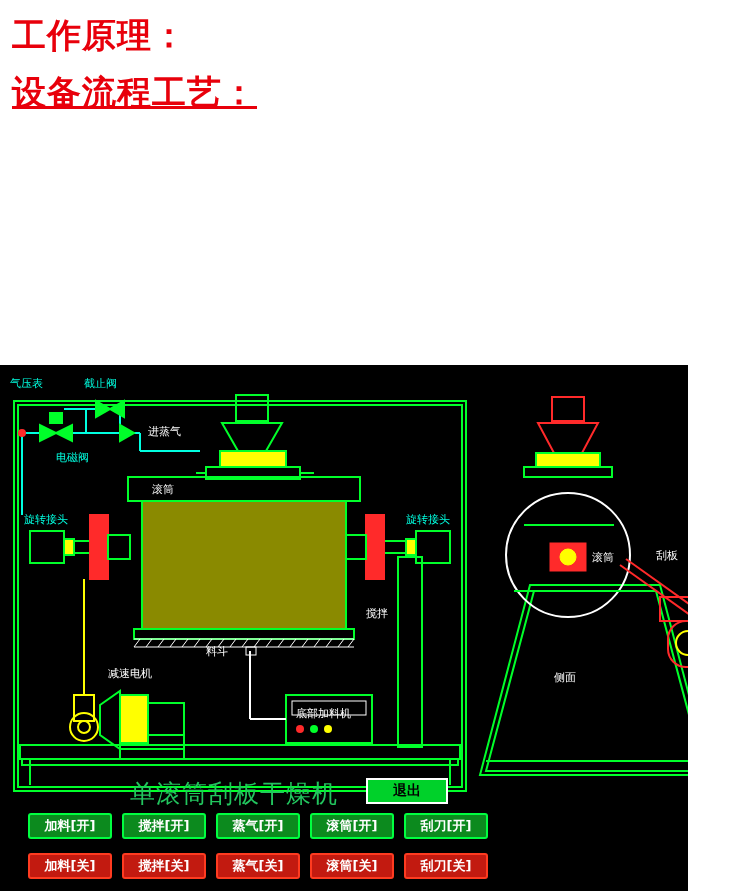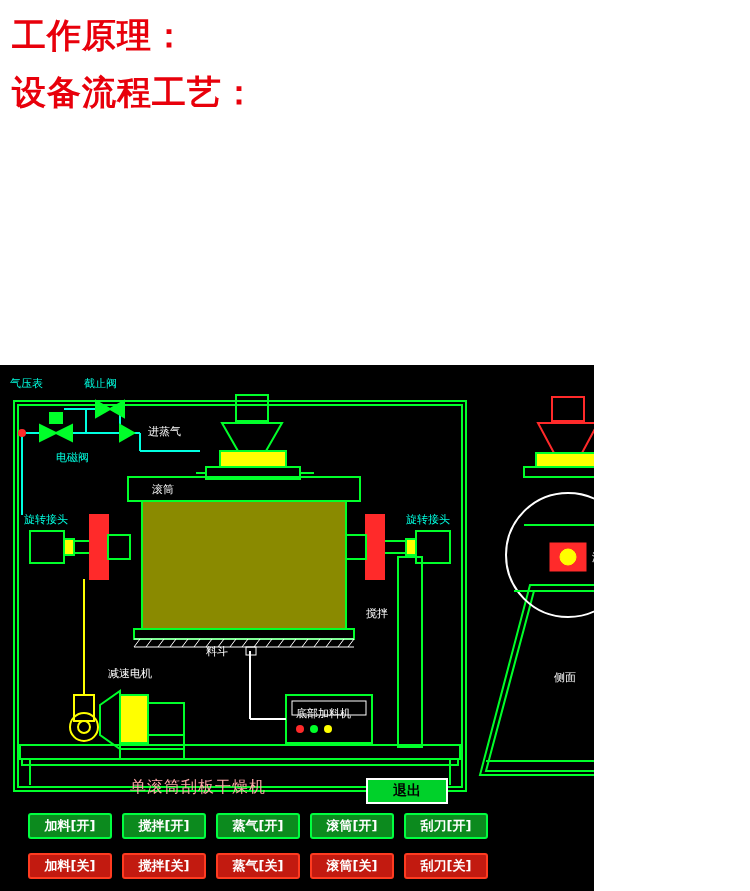--- a/index.html
+++ b/index.html
@@ -32,36 +32,37 @@
     margin: 4px 0 6px 4px;
     font-family: "DejaVu Sans", "Liberation Sans", sans-serif;
   }
   .heading-2 {
     color: #e8000b;
     font-weight: bold;
     font-size: 34px;
     line-height: 1.25;
     letter-spacing: 1px;
     margin: 14px 0 10px 4px;
+    text-decoration: underline;
   }
   .body-text {
     color: #111111;
     font-size: 23px;
     line-height: 1.62;
     text-align: justify;
     text-indent: 2em;
     margin: 0 6px 0 8px;
     letter-spacing: 0.5px;
   }
   
   .diagram {
     position: absolute;
     left: 0;
     top: 365px;
-    width: 594px;
+    width: 688px;
     height: 526px;
     background: #000000;
     overflow: hidden;
     text-decoration: underline;
   }
   .diagram svg {
     display: block;
   }
   .lbl {
     font-size: 11px;
@@ -118,22 +119,22 @@
     color: #000000;
     font-size: 14px;
     font-weight: bold;
     cursor: pointer;
     box-sizing: border-box;
   }
   .dtitle {
     position: absolute;
     left: 130px;
     top: 412px;
-    color: #fca5a5;
-    font-size: 16px;
+    color: #22c55e;
+    font-size: 25px;
     letter-spacing: 1px;
   }
 </style>
 </head>
 <body>
 
 <div class="page">
 
   <div class="text-section">
     <div class="heading">工作原理：</div>

